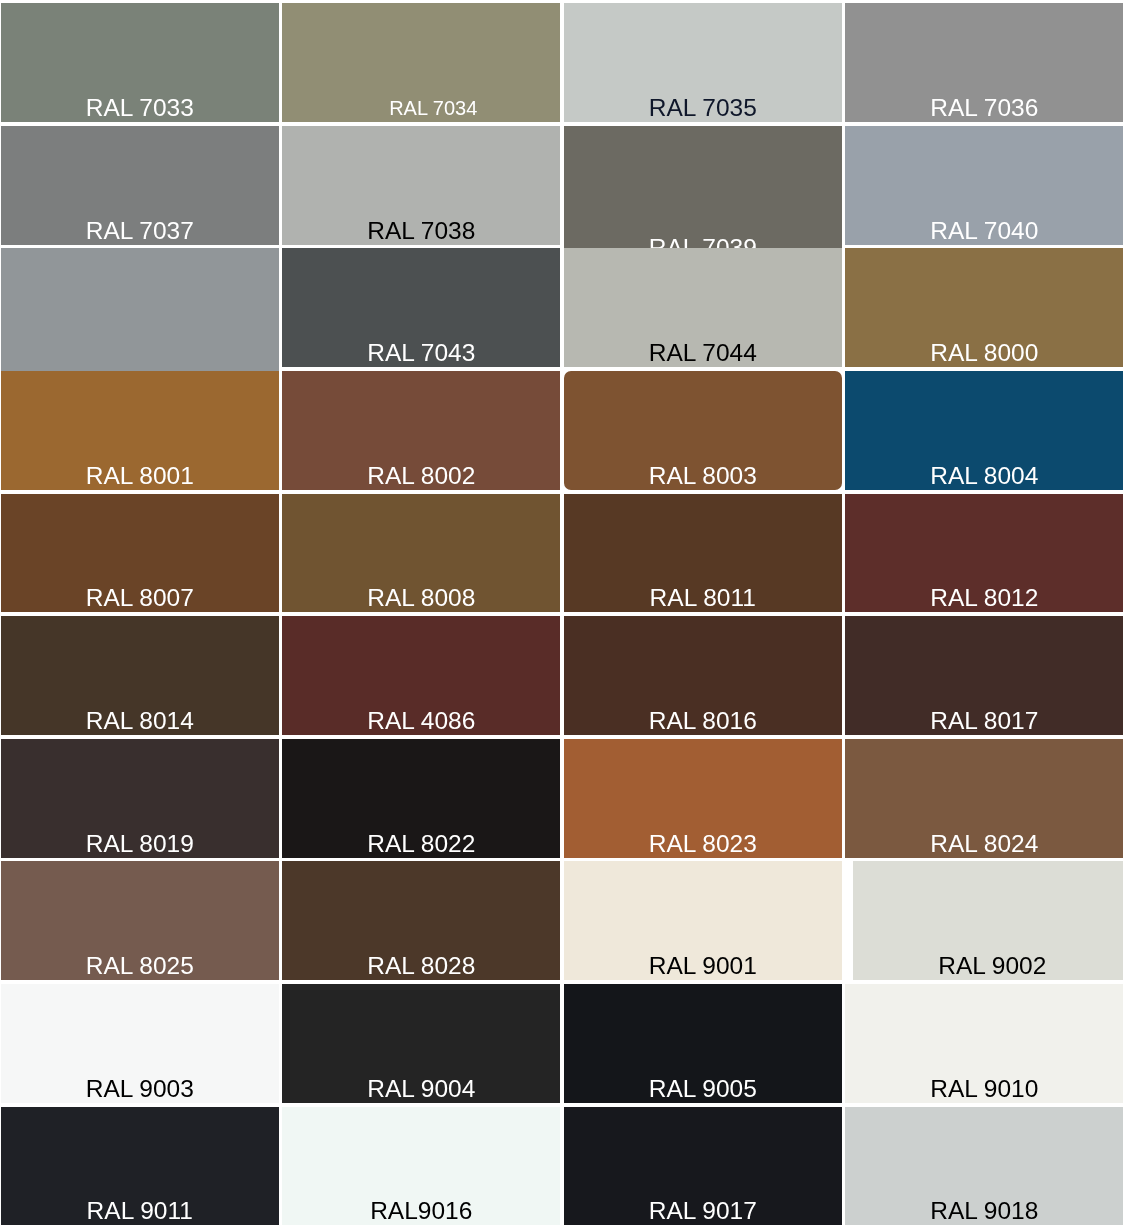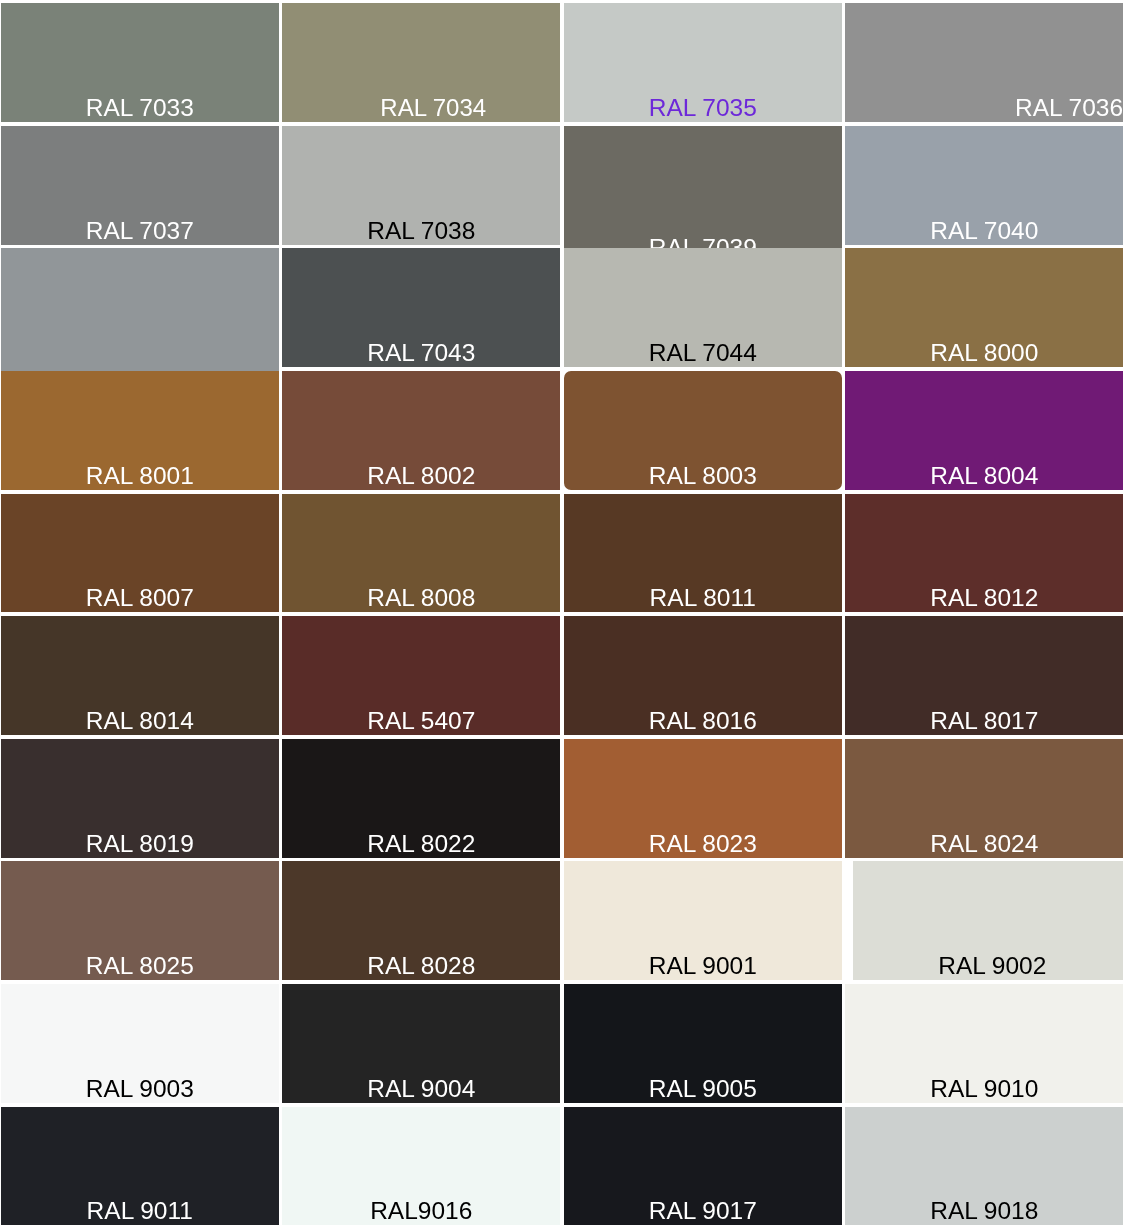--- a/index.html
+++ b/index.html
@@ -43,27 +43,27 @@
   }
 </style>
 </head>
 <body>
 
 <div id="chart">
   <div class="swatch" style="left: 0.95px; top: 3.1px; width: 277.6px; height: 118.82px; background: rgb(122, 130, 120);">
     <span class="swatch-label" style="color: rgb(255, 255, 255); font-size: 24.5px; line-height: 28px;">RAL 7033</span>
   </div>
   <div class="swatch" style="left: 282.45px; top: 3.1px; width: 277.6px; height: 118.82px; background: rgb(145, 142, 116);">
-    <span class="swatch-label" style="color: rgb(255, 255, 255); font-size: 24px; line-height: 28px; margin-left: 24px;">RAL 7034</span>
+    <span class="swatch-label" style="color: rgb(255, 255, 255); font-size: 20px; line-height: 28px; margin-left: 24px;">RAL 7034</span>
   </div>
   <div class="swatch" style="left: 563.95px; top: 3.1px; width: 277.6px; height: 118.82px; background: rgb(197, 201, 198);">
-    <span class="swatch-label" style="color: #6d28d9; font-size: 24.5px; line-height: 28px;">RAL 7035</span>
+    <span class="swatch-label" style="color: #0f172a; font-size: 24.5px; line-height: 28px;">RAL 7035</span>
   </div>
   <div class="swatch" style="left: 845.45px; top: 3.1px; width: 277.6px; height: 118.82px; background: rgb(145, 145, 145);">
-    <span class="swatch-label" style="color: rgb(255, 255, 255); font-size: 24.5px; line-height: 28px; text-align: right;">RAL 7036</span>
+    <span class="swatch-label" style="color: rgb(255, 255, 255); font-size: 24.5px; line-height: 28px;">RAL 7036</span>
   </div>
   <div class="swatch" style="left: 0.95px; top: 125.72px; width: 277.6px; height: 118.82px; background: rgb(124, 126, 126);">
     <span class="swatch-label" style="color: rgb(255, 255, 255); font-size: 24.5px; line-height: 28px;">RAL 7037</span>
   </div>
   <div class="swatch" style="left: 282.45px; top: 125.72px; width: 277.6px; height: 118.82px; background: rgb(176, 178, 175);">
     <span class="swatch-label" style="color: rgb(0, 0, 0); font-size: 24.5px; line-height: 28px;">RAL 7038</span>
   </div>
   <div class="swatch" style="left: 563.95px; top: 125.72px; width: 277.6px; height: 136px; background: rgb(108, 106, 98);">
     <span class="swatch-label" style="color: rgb(255, 255, 255); font-size: 24.5px; line-height: 28px;">RAL 7039</span>
   </div>
@@ -84,40 +84,40 @@
   </div>
   <div class="swatch" style="left: 0.95px; top: 370.96px; width: 277.6px; height: 118.82px; background: rgb(155, 104, 48);">
     <span class="swatch-label" style="color: rgb(255, 255, 255); font-size: 24.5px; line-height: 28px;">RAL 8001</span>
   </div>
   <div class="swatch" style="left: 282.45px; top: 370.96px; width: 277.6px; height: 118.82px; background: rgb(118, 75, 57);">
     <span class="swatch-label" style="color: rgb(255, 255, 255); font-size: 24.5px; line-height: 28px;">RAL 8002</span>
   </div>
   <div class="swatch" style="left: 563.95px; top: 370.96px; width: 277.6px; height: 118.82px; background: rgb(126, 83, 49); border-radius: 7px;">
     <span class="swatch-label" style="color: rgb(255, 255, 255); font-size: 24.5px; line-height: 28px;">RAL 8003</span>
   </div>
-  <div class="swatch" style="left: 845.45px; top: 370.96px; width: 277.6px; height: 118.82px; background: #701a75;">
+  <div class="swatch" style="left: 845.45px; top: 370.96px; width: 277.6px; height: 118.82px; background: #0c4a6e;">
     <span class="swatch-label" style="color: rgb(255, 255, 255); font-size: 24.5px; line-height: 28px;">RAL 8004</span>
   </div>
   <div class="swatch" style="left: 0.95px; top: 493.58px; width: 277.6px; height: 118.82px; background: rgb(106, 68, 39);">
     <span class="swatch-label" style="color: rgb(255, 255, 255); font-size: 24.5px; line-height: 28px;">RAL 8007</span>
   </div>
   <div class="swatch" style="left: 282.45px; top: 493.58px; width: 277.6px; height: 118.82px; background: rgb(112, 84, 49);">
     <span class="swatch-label" style="color: rgb(255, 255, 255); font-size: 24.5px; line-height: 28px;">RAL 8008</span>
   </div>
   <div class="swatch" style="left: 563.95px; top: 493.58px; width: 277.6px; height: 118.82px; background: rgb(87, 57, 36);">
     <span class="swatch-label" style="color: rgb(255, 255, 255); font-size: 24.5px; line-height: 28px;">RAL 8011</span>
   </div>
   <div class="swatch" style="left: 845.45px; top: 493.58px; width: 277.6px; height: 118.82px; background: rgb(93, 46, 42);">
     <span class="swatch-label" style="color: rgb(255, 255, 255); font-size: 24.5px; line-height: 28px;">RAL 8012</span>
   </div>
   <div class="swatch" style="left: 0.95px; top: 616.2px; width: 277.6px; height: 118.82px; background: rgb(69, 54, 40);">
     <span class="swatch-label" style="color: rgb(255, 255, 255); font-size: 24.5px; line-height: 28px;">RAL 8014</span>
   </div>
   <div class="swatch" style="left: 282.45px; top: 616.2px; width: 277.6px; height: 118.82px; background: rgb(89, 44, 40);">
-    <span class="swatch-label" style="color: rgb(255, 255, 255); font-size: 24.5px; line-height: 28px;">RAL 5407</span>
+    <span class="swatch-label" style="color: rgb(255, 255, 255); font-size: 24.5px; line-height: 28px;">RAL 4086</span>
   </div>
   <div class="swatch" style="left: 563.95px; top: 616.2px; width: 277.6px; height: 118.82px; background: rgb(74, 47, 35);">
     <span class="swatch-label" style="color: rgb(255, 255, 255); font-size: 24.5px; line-height: 28px;">RAL 8016</span>
   </div>
   <div class="swatch" style="left: 845.45px; top: 616.2px; width: 277.6px; height: 118.82px; background: rgb(65, 44, 39);">
     <span class="swatch-label" style="color: rgb(255, 255, 255); font-size: 24.5px; line-height: 28px;">RAL 8017</span>
   </div>
   <div class="swatch" style="left: 0.95px; top: 738.82px; width: 277.6px; height: 118.82px; background: rgb(57, 47, 46);">
     <span class="swatch-label" style="color: rgb(255, 255, 255); font-size: 24.5px; line-height: 28px;">RAL 8019</span>
   </div>

